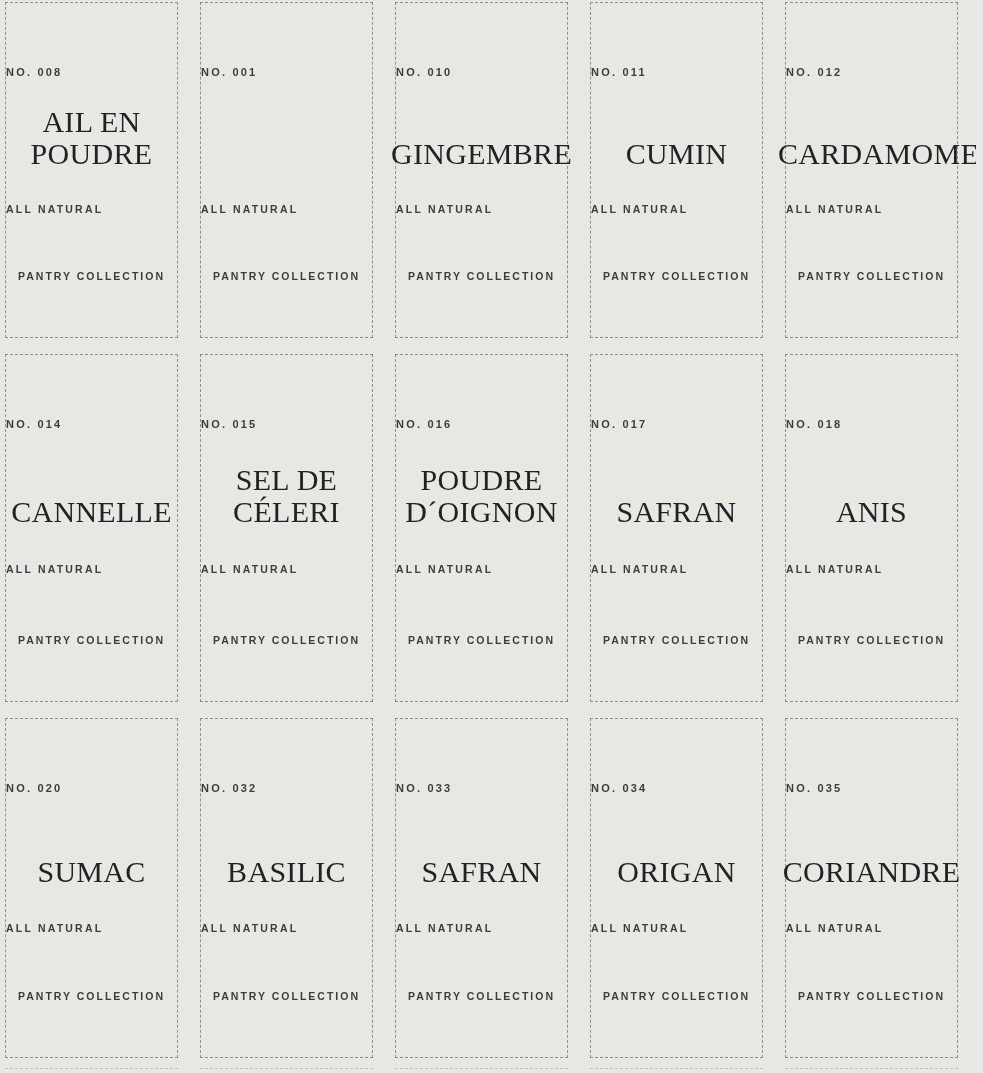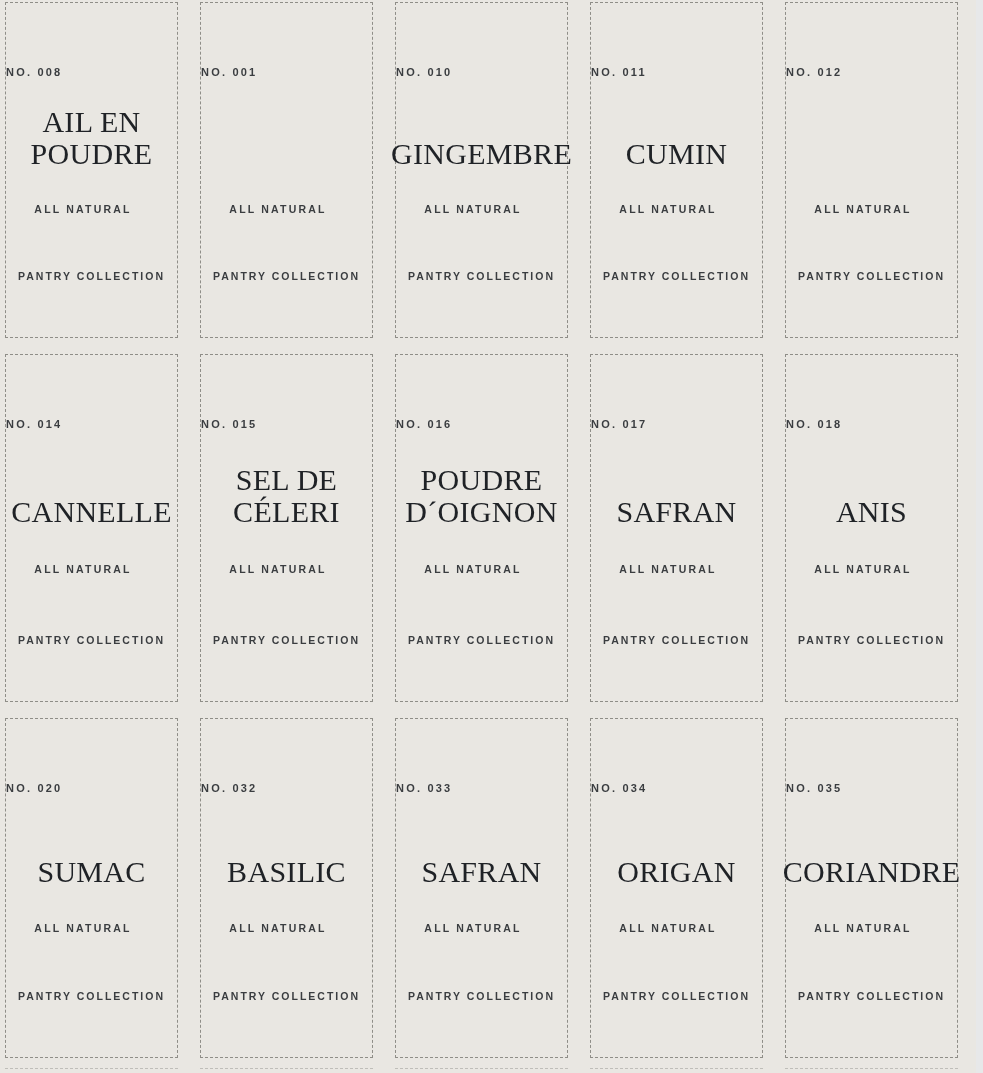--- a/index.html
+++ b/index.html
@@ -49,21 +49,20 @@
     line-height: 32px;
     font-weight: 500;
     letter-spacing: 0.3px;
     color: #1f2226;
     white-space: pre-line;
   }
 
   .tagline {
     position: absolute;
     top: 60%; left: 0; right: 17px;
-    text-align: center;
     font-size: 10.5px;
     font-weight: 700;
     letter-spacing: 2.2px;
     color: #3a3d40;
   }
 
   .footer {
     position: absolute;
     bottom: 55px; left: 0; right: 0;
     text-align: center;
@@ -122,20 +121,21 @@
 
     <div class="label">
       <div class="no">NO. 011</div>
       <div class="name">CUMIN</div>
       <div class="tagline">ALL NATURAL</div>
       <div class="footer">PANTRY COLLECTION</div>
     </div>
 
     <div class="label">
       <div class="no">NO. 012</div>
+      <div class="name">CARDAMOME</div>
       <div class="tagline">ALL NATURAL</div>
       <div class="footer">PANTRY COLLECTION</div>
     </div>
 
     <div class="label">
       <div class="no">NO. 014</div>
       <div class="name">CANNELLE</div>
       <div class="tagline">ALL NATURAL</div>
       <div class="footer">PANTRY COLLECTION</div>
     </div>

